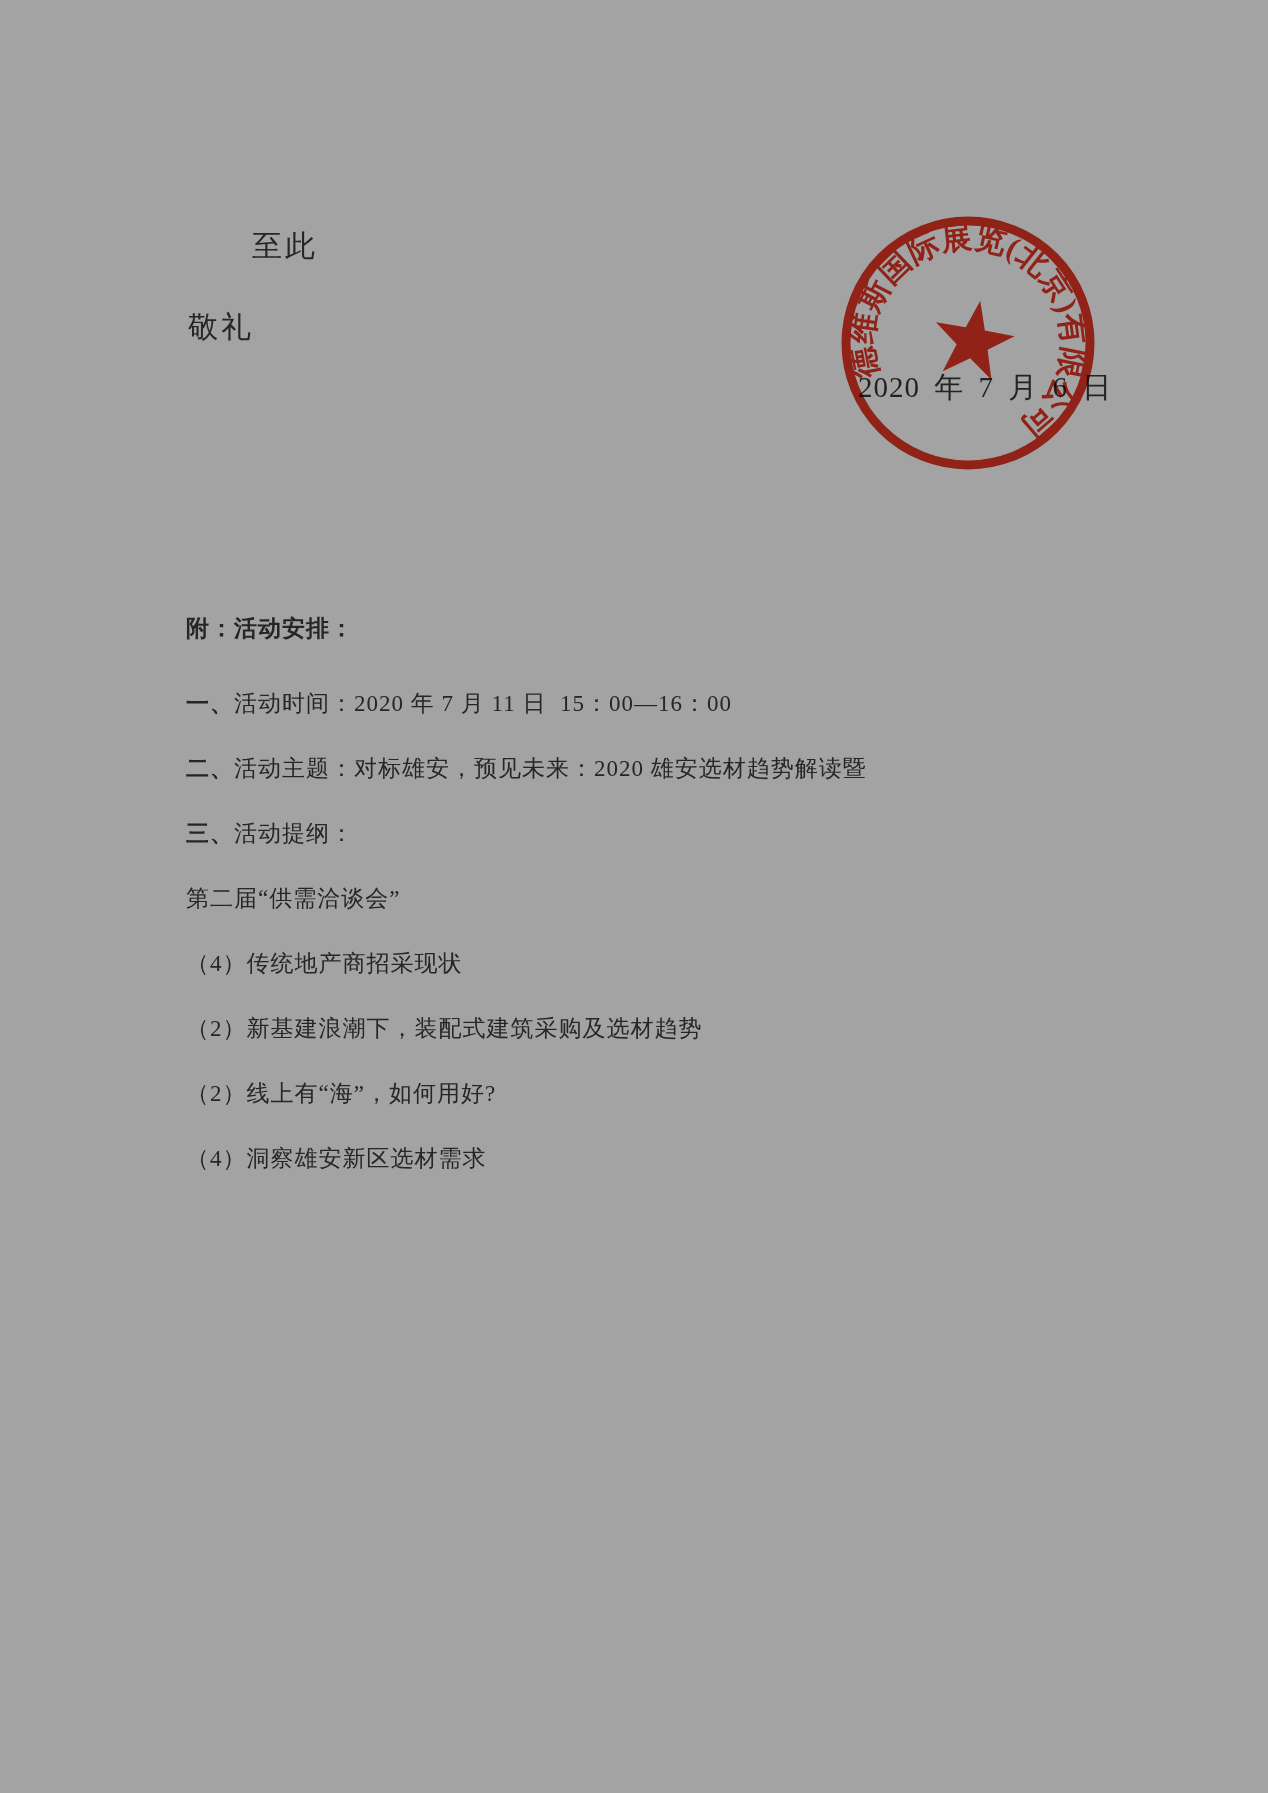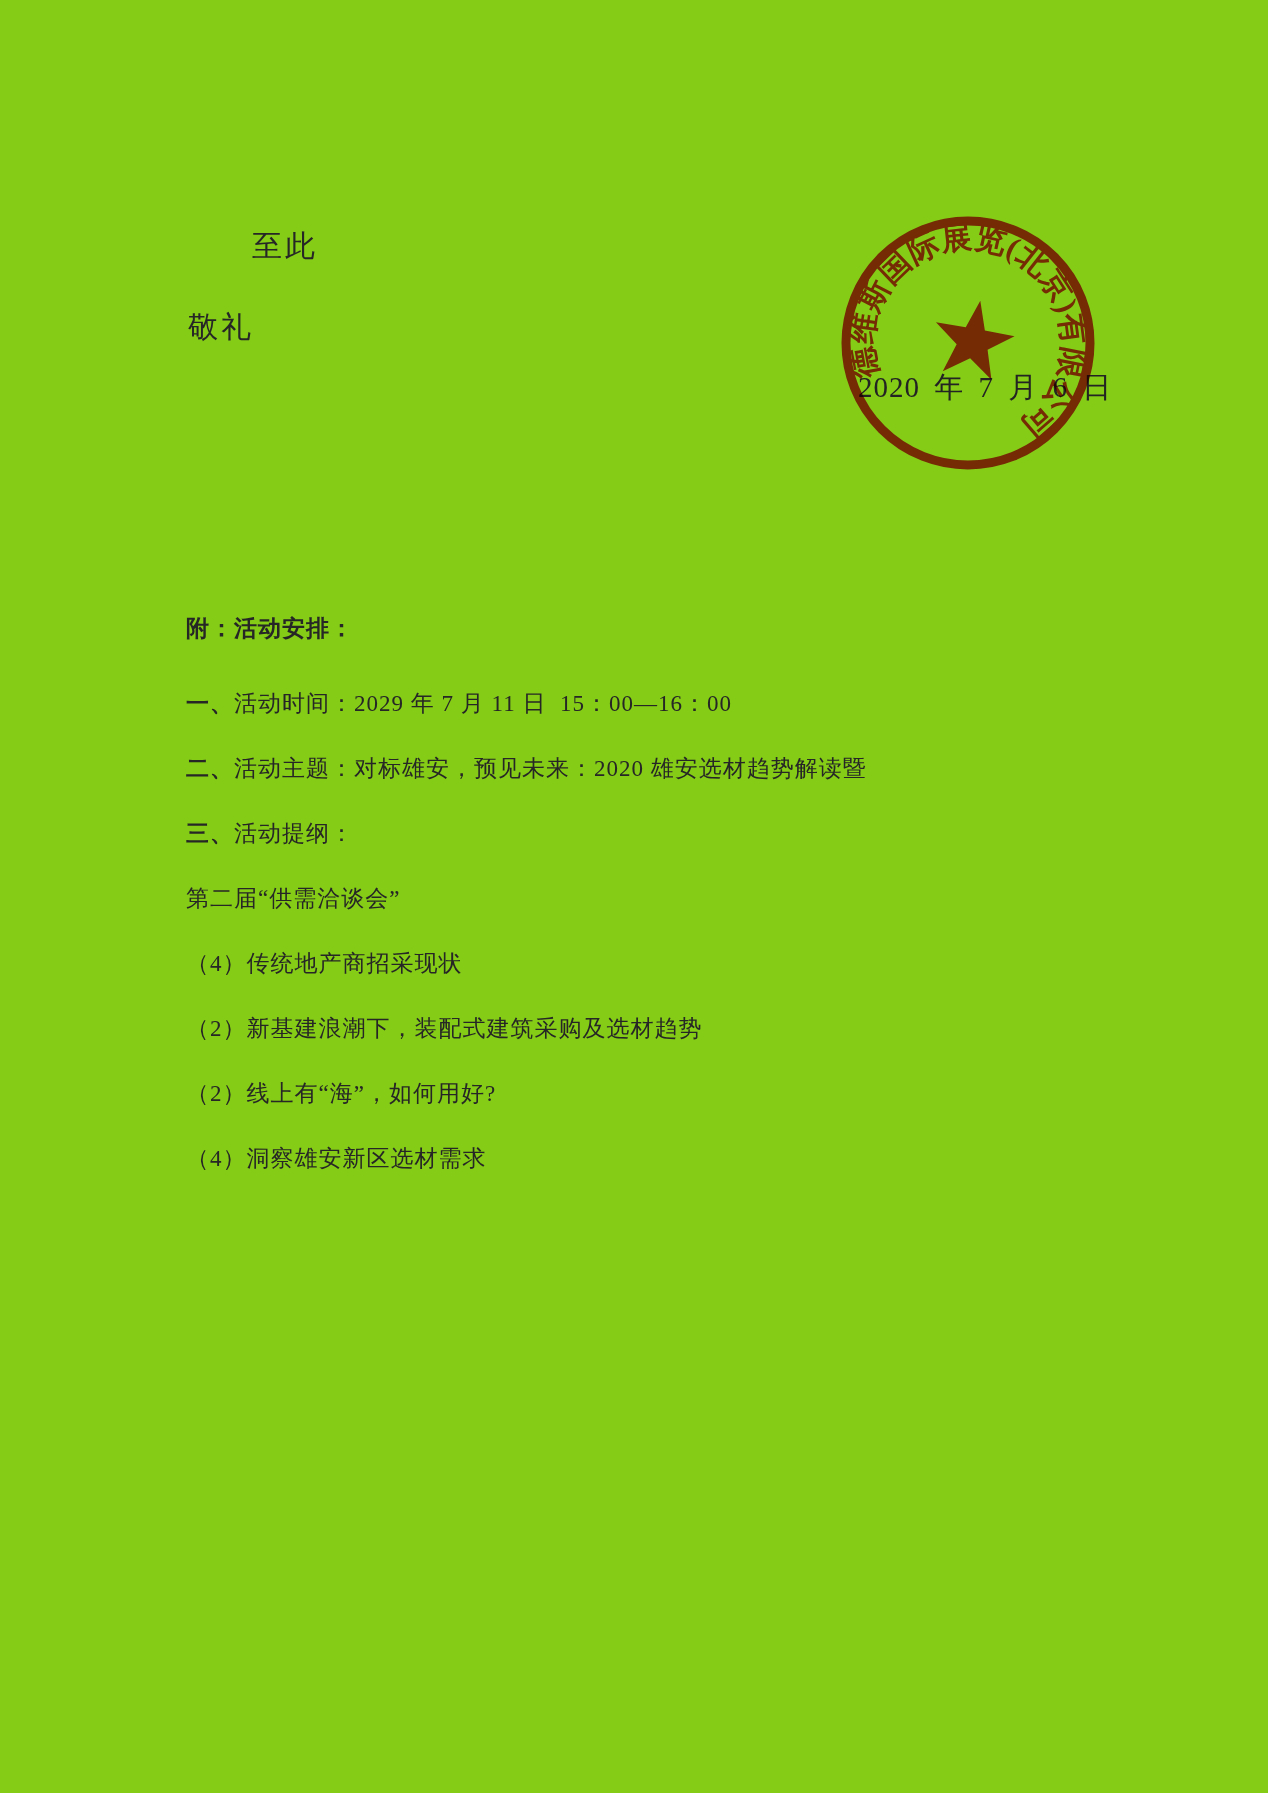--- a/index.html
+++ b/index.html
@@ -6,21 +6,21 @@
   html, body { background: #ffffff; }
   body {
     width: 1268px; height: 1793px;
     position: relative;
     overflow: hidden;
     font-family: "Liberation Serif", "DejaVu Serif", serif;
     color: #262626;
   }
   .page {
     position: absolute; inset: 0;
-    background: #84cc16;
+    background: #a3a3a3;
   }
   .txt { position: absolute; white-space: pre; }
 
   
   .zhici  { left: 252px; top: 226px; font-size: 30px; letter-spacing: 3px; }
   .jingli { left: 188px; top: 307px; font-size: 30px; letter-spacing: 3px; }
 
   
   .sign-date {
     left: 858px; top: 368px;
@@ -65,21 +65,21 @@
     <circle cx="135" cy="135" r="122" fill="none" stroke="#e02c1b" stroke-width="9"></circle>
     <polygon fill="#e02c1b" transform="rotate(10 140 134)" points="140,92 149.7,120.7 179.9,121.0 155.7,139.1 164.7,168.0 140,150.5 115.3,168.0 124.3,139.1 100.1,121.0 130.3,120.7"></polygon>
     <text font-size="31" fill="#e02c1b" style="font-family:'Liberation Serif','DejaVu Serif',serif; letter-spacing:0.5px; font-weight:bold;">
       <textPath href="#sealArc" textLength="428" lengthAdjust="spacingAndGlyphs">德维斯国际展览(北京)有限公司</textPath>
     </text>
   </svg>
 
   <div class="attachment">
     <div class="line heading"><span class="marker">附：</span><span>活动安排：</span></div>
 
-    <div class="line"><span class="marker">一、</span><span>活动时间：2029 年 7 月 11 日  15：00—16：00</span></div>
+    <div class="line"><span class="marker">一、</span><span>活动时间：2020 年 7 月 11 日  15：00—16：00</span></div>
 
     <div class="line"><span class="marker">二、</span><span>活动主题：对标雄安，预见未来：2020 雄安选材趋势解读暨</span></div>
 
     <div class="line"><span class="marker">三、</span><span>活动提纲：</span></div>
 
     <div class="line"><span class="marker"></span><span>第二届“供需洽谈会”</span></div>
 
     <div class="line"><span class="marker"></span><span>（4）传统地产商招采现状</span></div>
 
     <div class="line"><span class="marker"></span><span>（2）新基建浪潮下，装配式建筑采购及选材趋势</span></div>

